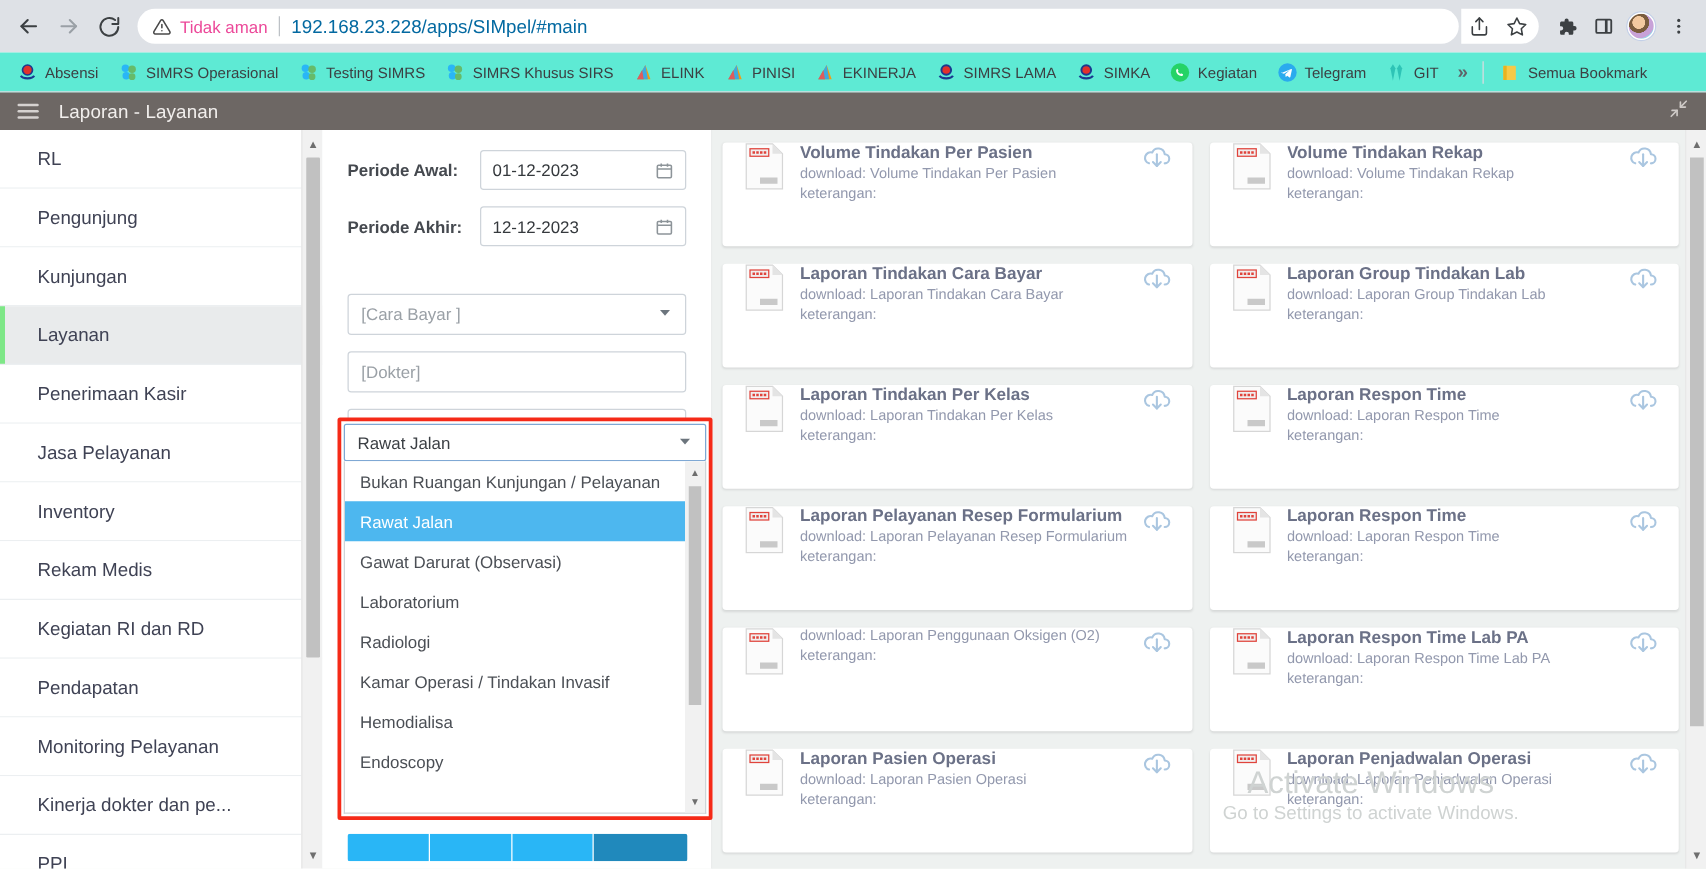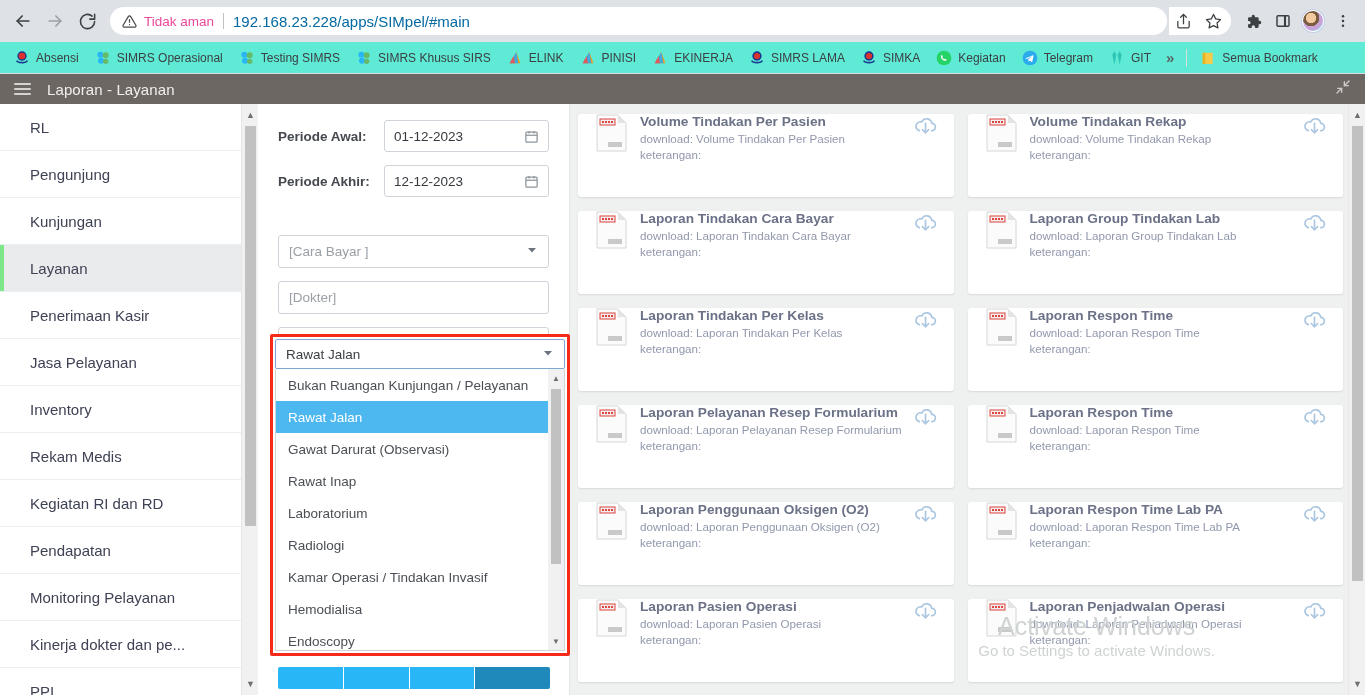--- a/index.html
+++ b/index.html
@@ -630,21 +630,20 @@
         <span class="caret">
           <svg width="12" height="12" viewBox="0 0 24 24" fill="#6c757d">
               <polygon points="4,8 20,8 12,17"></polygon>
             </svg>
         </span>
       </div>
       <div class="combo-list">
         <div class="combo-opt">Bukan Ruangan Kunjungan / Pelayanan</div>
         <div class="combo-opt sel">Rawat Jalan</div>
         <div class="combo-opt">Gawat Darurat (Observasi)</div>
-        <div class="combo-opt">Rawat Inap</div>
         <div class="combo-opt">Laboratorium</div>
         <div class="combo-opt">Radiologi</div>
         <div class="combo-opt">Kamar Operasi / Tindakan Invasif</div>
         <div class="combo-opt">Hemodialisa</div>
         <div class="combo-opt">Endoscopy</div>
         <div class="combo-sb">
           <div class="arw up">▲</div>
           <div class="thumb"></div>
           <div class="arw dn">▼</div>
         </div>
@@ -764,21 +763,20 @@
               <path d="M1 1h21l8 8v28H1z" fill="#fbfbfb" stroke="#d6d6d6"></path>
               <path d="M22 1l8 8h-8z" fill="#e4e4e4"></path>
               <rect x="4" y="5" width="15" height="6" fill="#f0eeee" stroke="#e0433b"></rect>
               <rect x="6" y="7" width="2" height="2" fill="#e0433b"></rect>
               <rect x="9" y="7" width="2" height="2" fill="#e0433b"></rect>
               <rect x="12" y="7" width="2" height="2" fill="#e0433b"></rect>
               <rect x="15" y="7" width="2" height="2" fill="#e0433b"></rect>
               <rect x="12" y="28" width="14" height="5" fill="#c9c9c9"></rect>
             </svg>
           <div class="card-text">
-            <div class="card-title">Laporan Penggunaan Oksigen (O2)</div>
             <div class="card-sub">download: Laporan Penggunaan Oksigen (O2)</div>
             <div class="card-note">keterangan:</div>
           </div>
           <span class="dl-ico">
             <svg width="25" height="25" viewBox="0 0 24 24" fill="none" stroke="#aac6e0" stroke-width="1.6" stroke-linecap="round" stroke-linejoin="round">
                 <path d="M18 16a3.5 3.5 0 0 0 0-7 5 5 0 0 0-9.6-1.3A3.8 3.8 0 0 0 6 16"></path>
                 <line x1="12" y1="9" x2="12" y2="18"></line>
                 <polyline points="9 15 12 18 15 15"></polyline>
               </svg>
           </span>

